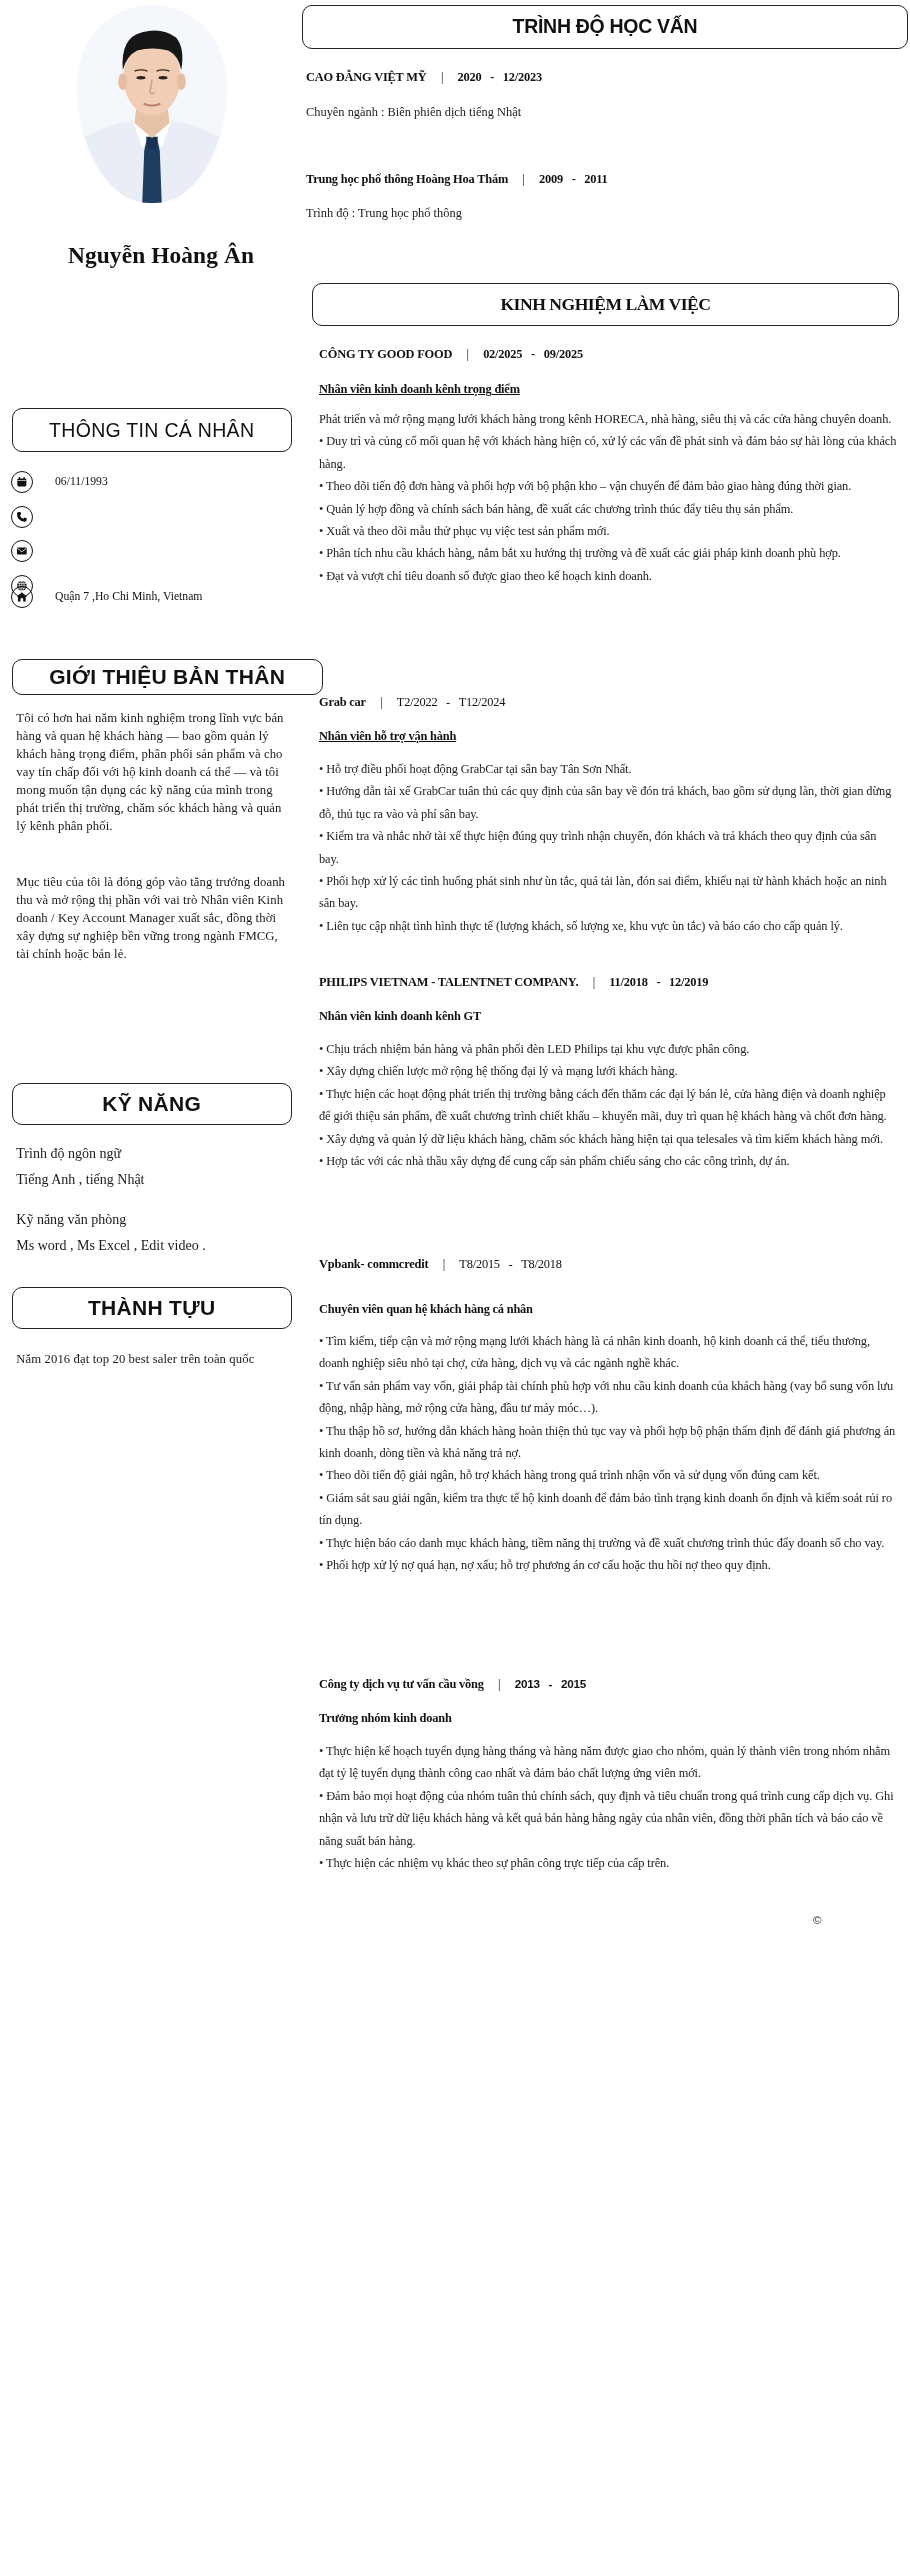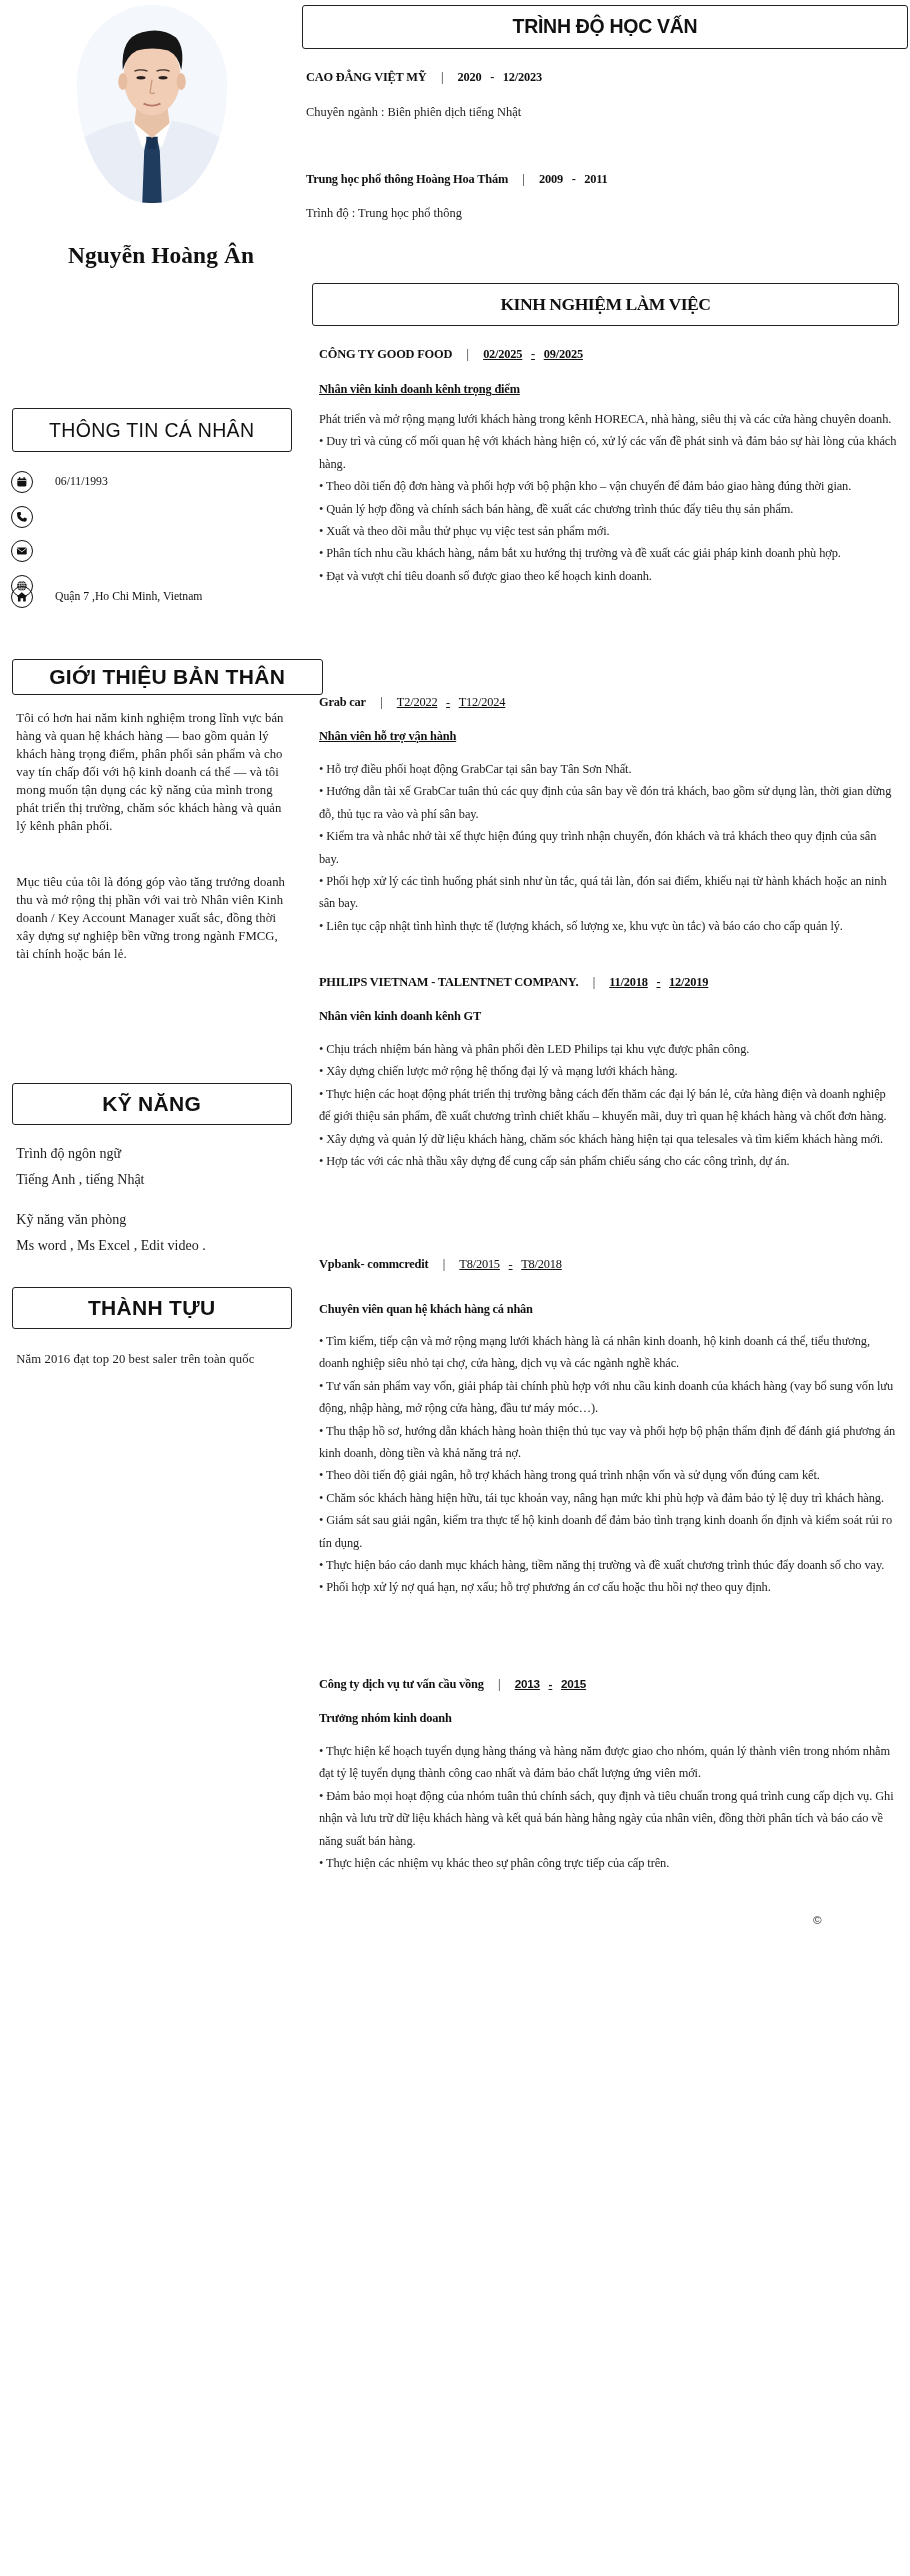--- a/index.html
+++ b/index.html
@@ -1,17 +1,17 @@
 <!DOCTYPE html>
 <html style="font-size:10.4px"><head>
 <meta charset="utf-8">
 <style>
   html, body { margin:0; padding:0; background:#ffffff; }
   body { width:910px; height:2576px; position:relative; overflow:hidden; color:#111; font-family:"Liberation Serif", serif; }
-  .box-title { position:absolute; border:1.3px solid #222; border-radius:3px; box-sizing:border-box; display:flex; align-items:center; justify-content:center; background:#fff; }
+  .box-title { position:absolute; border:1.3px solid #222; border-radius:10px; box-sizing:border-box; display:flex; align-items:center; justify-content:center; background:#fff; }
   .sans-title { font-family:"Liberation Sans", sans-serif; color:#111; }
   .serif-title { font-family:"Liberation Serif", serif; color:#111; font-weight:bold; }
 
   
   .photo { position:absolute; left:77px; top:5.2px; width:150px; height:198px; border-radius:50% 50% 48% 48% / 40% 40% 60% 60%; overflow:hidden; background:#f3f6fa; }
   .photo svg { width:100%; height:100%; display:block; }
 
   .name { position:absolute; left:0; width:306px; top:242px; text-align:center; font-size:23.4px; font-weight:bold; font-family:"Liberation Serif", serif; letter-spacing:0.1px;margin-left:8px; }
 
   .info-row { position:absolute; left:11px; height:25px; display:flex; align-items:center; }
@@ -22,21 +22,21 @@
   .left-para { position:absolute; left:16.3px; width:276px; font-size:12.7px; line-height:18px; font-family:"Liberation Serif", serif; color:#1a1a1a; letter-spacing:0.1px; }
   .left-line { position:absolute; left:16.3px; font-size:14px; font-family:"Liberation Serif", serif; white-space:nowrap; color:#1a1a1a; }
 
   
   .edu-head { position:absolute; left:306px; font-size:12.4px; font-weight:bold; white-space:nowrap; font-family:"Liberation Serif", serif; letter-spacing:-0.2px; }
   .edu-head .sep { display:inline-block; margin:0 14.3px; font-weight:normal; }
   .edu-sub { position:absolute; left:306px; font-size:12.4px; white-space:nowrap; color:#222; }
 
   .job-head { position:absolute; left:319px; font-size:12.4px; font-weight:bold; white-space:nowrap; letter-spacing:-0.2px; }
   .job-head .sep { display:inline-block; margin:0 14.3px; font-weight:normal; }
-  .job-head .dates { font-weight:bold;text-decoration:underline; }
+  .job-head .dates { font-weight:bold; }
   .job-head .dates.normal { font-weight:normal; }
   .job-head .dates.sans { font-family:"Liberation Sans", sans-serif; font-weight:bold; font-size:11.7px; }
   .job-role { position:absolute; left:319px; font-size:12.4px; font-weight:bold; white-space:nowrap; letter-spacing:-0.2px; }
   .job-body { position:absolute; left:319px; width:579px; font-size:12.4px; line-height:22.4px; color:#222; letter-spacing:-0.1px; }
   .job-body p { margin:0; }
 
   .copyright { position:absolute; left:813px; top:1913px; font-size:11.7px; color:#333; font-family:"Liberation Sans", sans-serif; }
 </style>
 </head>
 <body>
@@ -201,21 +201,20 @@
 
 <div class="job-head" style="top:1257px;">
   <span>Vpbank- commcredit</span><span class="sep">|</span><span class="dates normal">T8/2015</span>&nbsp;&nbsp;&nbsp;<span class="dates normal">-</span>&nbsp;&nbsp;&nbsp;<span class="dates normal">T8/2018</span>
 </div>
 <div class="job-role" style="top:1302px;">Chuyên viên quan hệ khách hàng cá nhân</div>
 <div class="job-body" style="top:1330px;">
   <p>• Tìm kiếm, tiếp cận và mở rộng mạng lưới khách hàng là cá nhân kinh doanh, hộ kinh doanh cá thể, tiểu thương, doanh nghiệp siêu nhỏ tại chợ, cửa hàng, dịch vụ và các ngành nghề khác.</p>
   <p>• Tư vấn sản phẩm vay vốn, giải pháp tài chính phù hợp với nhu cầu kinh doanh của khách hàng (vay bổ sung vốn lưu động, nhập hàng, mở rộng cửa hàng, đầu tư máy móc…).</p>
   <p>• Thu thập hồ sơ, hướng dẫn khách hàng hoàn thiện thủ tục vay và phối hợp bộ phận thẩm định để đánh giá phương án kinh doanh, dòng tiền và khả năng trả nợ.</p>
   <p>• Theo dõi tiến độ giải ngân, hỗ trợ khách hàng trong quá trình nhận vốn và sử dụng vốn đúng cam kết.</p>
-  <p>• Chăm sóc khách hàng hiện hữu, tái tục khoản vay, nâng hạn mức khi phù hợp và đảm bảo tỷ lệ duy trì khách hàng.</p>
   <p>• Giám sát sau giải ngân, kiểm tra thực tế hộ kinh doanh để đảm bảo tình trạng kinh doanh ổn định và kiểm soát rủi ro tín dụng.</p>
   <p>• Thực hiện báo cáo danh mục khách hàng, tiềm năng thị trường và đề xuất chương trình thúc đẩy doanh số cho vay.</p>
   <p>• Phối hợp xử lý nợ quá hạn, nợ xấu; hỗ trợ phương án cơ cấu hoặc thu hồi nợ theo quy định.</p>
 </div>
 
 <div class="job-head" style="top:1677px;">
   <span>Công ty dịch vụ tư vấn cầu vồng</span><span class="sep">|</span><span class="dates sans">2013</span>&nbsp;&nbsp;&nbsp;<span class="dates sans">-</span>&nbsp;&nbsp;&nbsp;<span class="dates sans">2015</span>
 </div>
 <div class="job-role" style="top:1711px;">Trưởng nhóm kinh doanh</div>
 <div class="job-body" style="top:1740px;">

